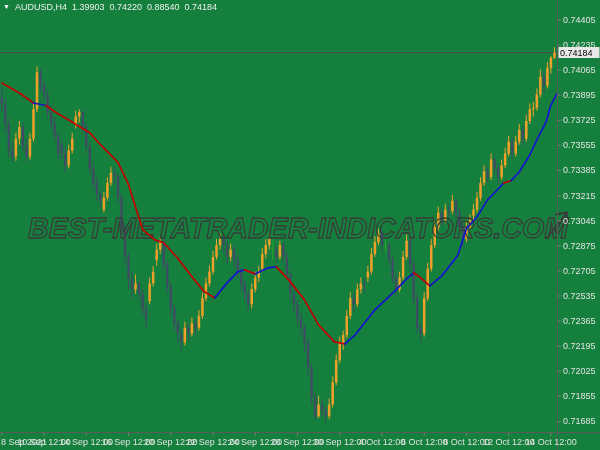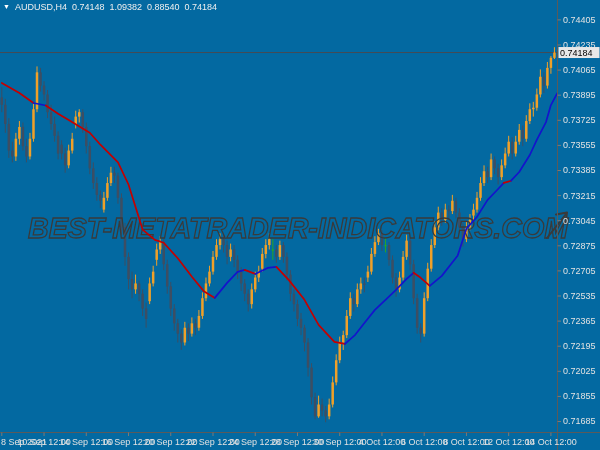--- a/index.html
+++ b/index.html
@@ -1,33 +1,33 @@
 <!DOCTYPE html>
 <html><head>
 <meta charset="utf-8">
 <style>
   html,body{margin:0;padding:0;background:#000;}
-  #terminal{position:relative;width:600px;height:450px;background:#0369a1;overflow:hidden;
+  #terminal{position:relative;width:600px;height:450px;background:#15803d;overflow:hidden;
     font-family:"Liberation Sans",sans-serif;}
   #chart-svg{position:absolute;left:0;top:0;}
   #ohlc-header{position:absolute;left:3px;top:2px;display:flex;align-items:center;gap:5px;
     font-size:9px;line-height:10px;color:#efefef;white-space:nowrap;z-index:5;}
   #ohlc-header .tri{font-size:7px;color:#ffffff;transform:translateY(-0.5px);}
   text{font-family:"Liberation Sans",sans-serif;}
 </style>
 </head>
 <body>
 
 <div id="terminal">
 
   <div id="ohlc-header">
     <span class="tri">▼</span>
     <span>AUDUSD,H4</span>
-    <span>0.74148</span>
-    <span>1.09382</span>
+    <span>1.39903</span>
+    <span>0.74220</span>
     <span>0.88540</span>
     <span>0.74184</span>
   </div>
 
   <svg id="chart-svg" width="600" height="450">
     <g id="g-priceline">
         <line x1="0" y1="52.52999699999852" x2="557" y2="52.52999699999852" stroke="#454B55" stroke-width="1"></line>
       </g>
     <g id="g-candles">
         <line x1="1.8" y1="87.07939499999864" x2="1.8" y2="112.17938499999916" stroke="#3D4E63" stroke-width="1"></line>

